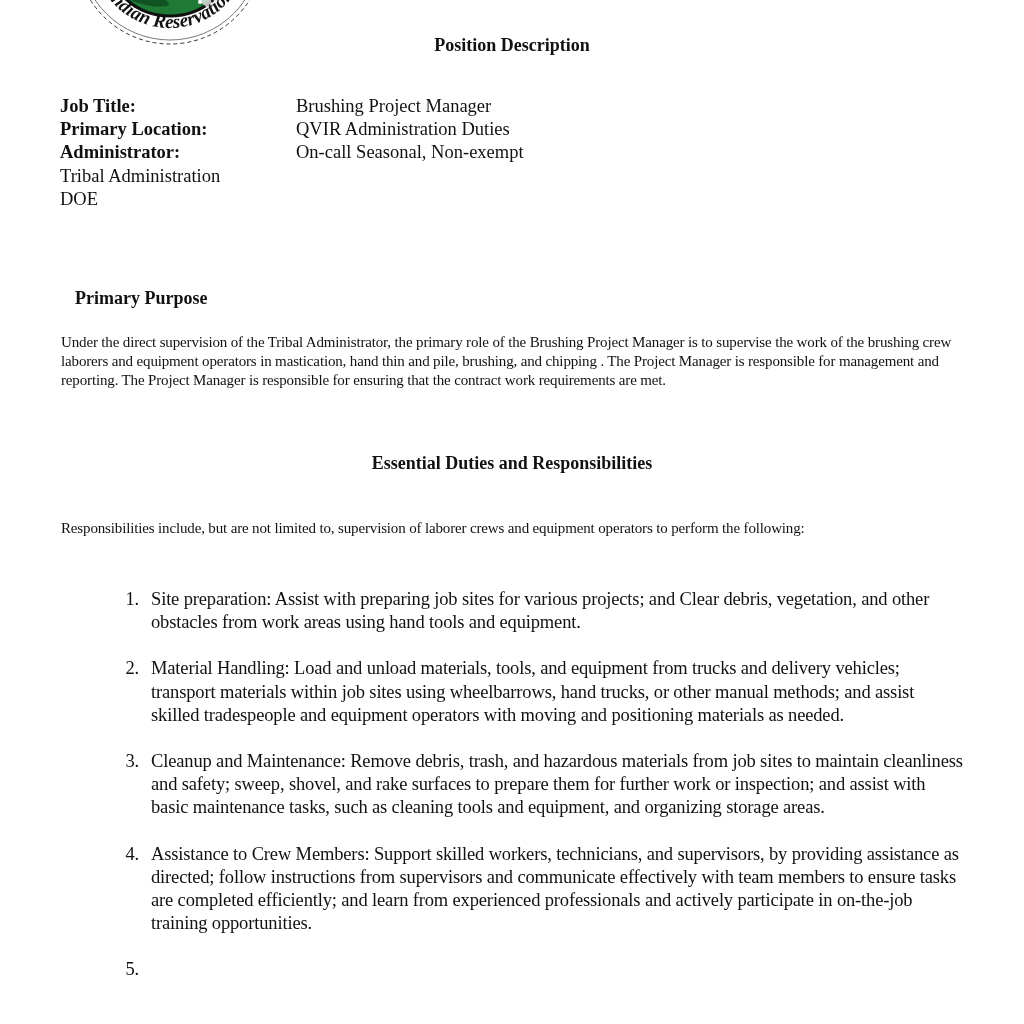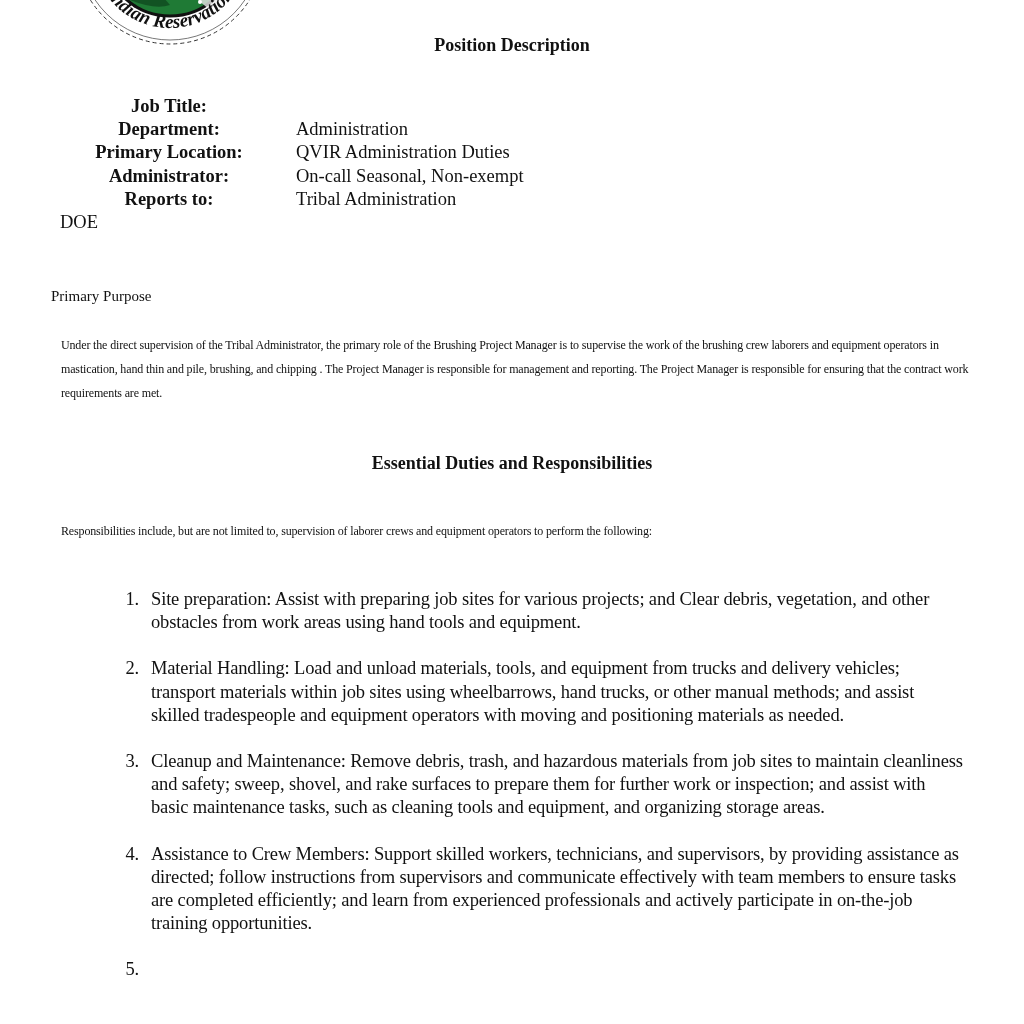--- a/index.html
+++ b/index.html
@@ -37,47 +37,47 @@
       top: 95px;
       left: 60px;
       font-size: 18.5px;
       line-height: 23.2px;
     }
     .info-row {
       display: flex;
     }
     .info-label {
       width: 218px;
-      text-align: center;
+      text-align: left;
       font-weight: bold;
       padding-right: 18px;
     }
     .info-value {
       white-space: nowrap;
     }
     .section-heading {
       position: absolute;
-      left: 51px;
-      font-weight: normal;
-      font-size: 15px;
+      left: 75px;
+      font-weight: bold;
+      font-size: 18px;
     }
     .centered-heading {
       position: absolute;
       left: 0;
       width: 1024px;
       text-align: center;
       font-weight: bold;
       font-size: 18px;
     }
     .para {
       position: absolute;
       left: 61px;
       width: 910px;
-      font-size: 12px;
-      line-height: 24px;
+      font-size: 15px;
+      line-height: 19px;
       letter-spacing: -0.15px;
     }
     .duties {
       position: absolute;
       left: 0;
       top: 588px;
       width: 1024px;
       margin: 0;
       padding: 0;
       list-style: none;
@@ -117,35 +117,31 @@
   <text font-family="Liberation Serif, serif" font-style="italic" font-weight="bold" font-size="19" fill="#111111">
     <textPath href="#seal-arc" startOffset="50%" text-anchor="middle">Indian Reservation</textPath>
   </text>
 </svg>
 
 <div class="doc-title">Position Description</div>
 
 <div class="info-table">
   <div class="info-row">
     <span class="info-label">Job Title:</span>
-  </div>
-  <div class="info-row">
-    <span class="info-label">Department:</span>
-    <span class="info-value">Administration</span>
+    <span class="info-value">Brushing Project Manager</span>
   </div>
   <div class="info-row">
     <span class="info-label">Primary Location:</span>
     <span class="info-value">QVIR Administration Duties</span>
   </div>
   <div class="info-row">
     <span class="info-label">Administrator:</span>
     <span class="info-value">On-call Seasonal, Non-exempt</span>
   </div>
   <div class="info-row">
-    <span class="info-label">Reports to:</span>
     <span class="info-value">Tribal Administration</span>
   </div>
   <div class="info-row">
     <span class="info-value">DOE</span>
   </div>
 </div>
 
 <div class="section-heading" style="top:288px;">Primary Purpose</div>
 
 <div class="para" style="top:333px;">Under the direct supervision of the Tribal Administrator, the primary role of the Brushing Project Manager is to supervise the work of the brushing crew laborers and equipment operators in mastication, hand thin and pile, brushing, and chipping .  The Project Manager is responsible for management and reporting.  The Project Manager is responsible for ensuring that the contract work requirements are met.</div>

